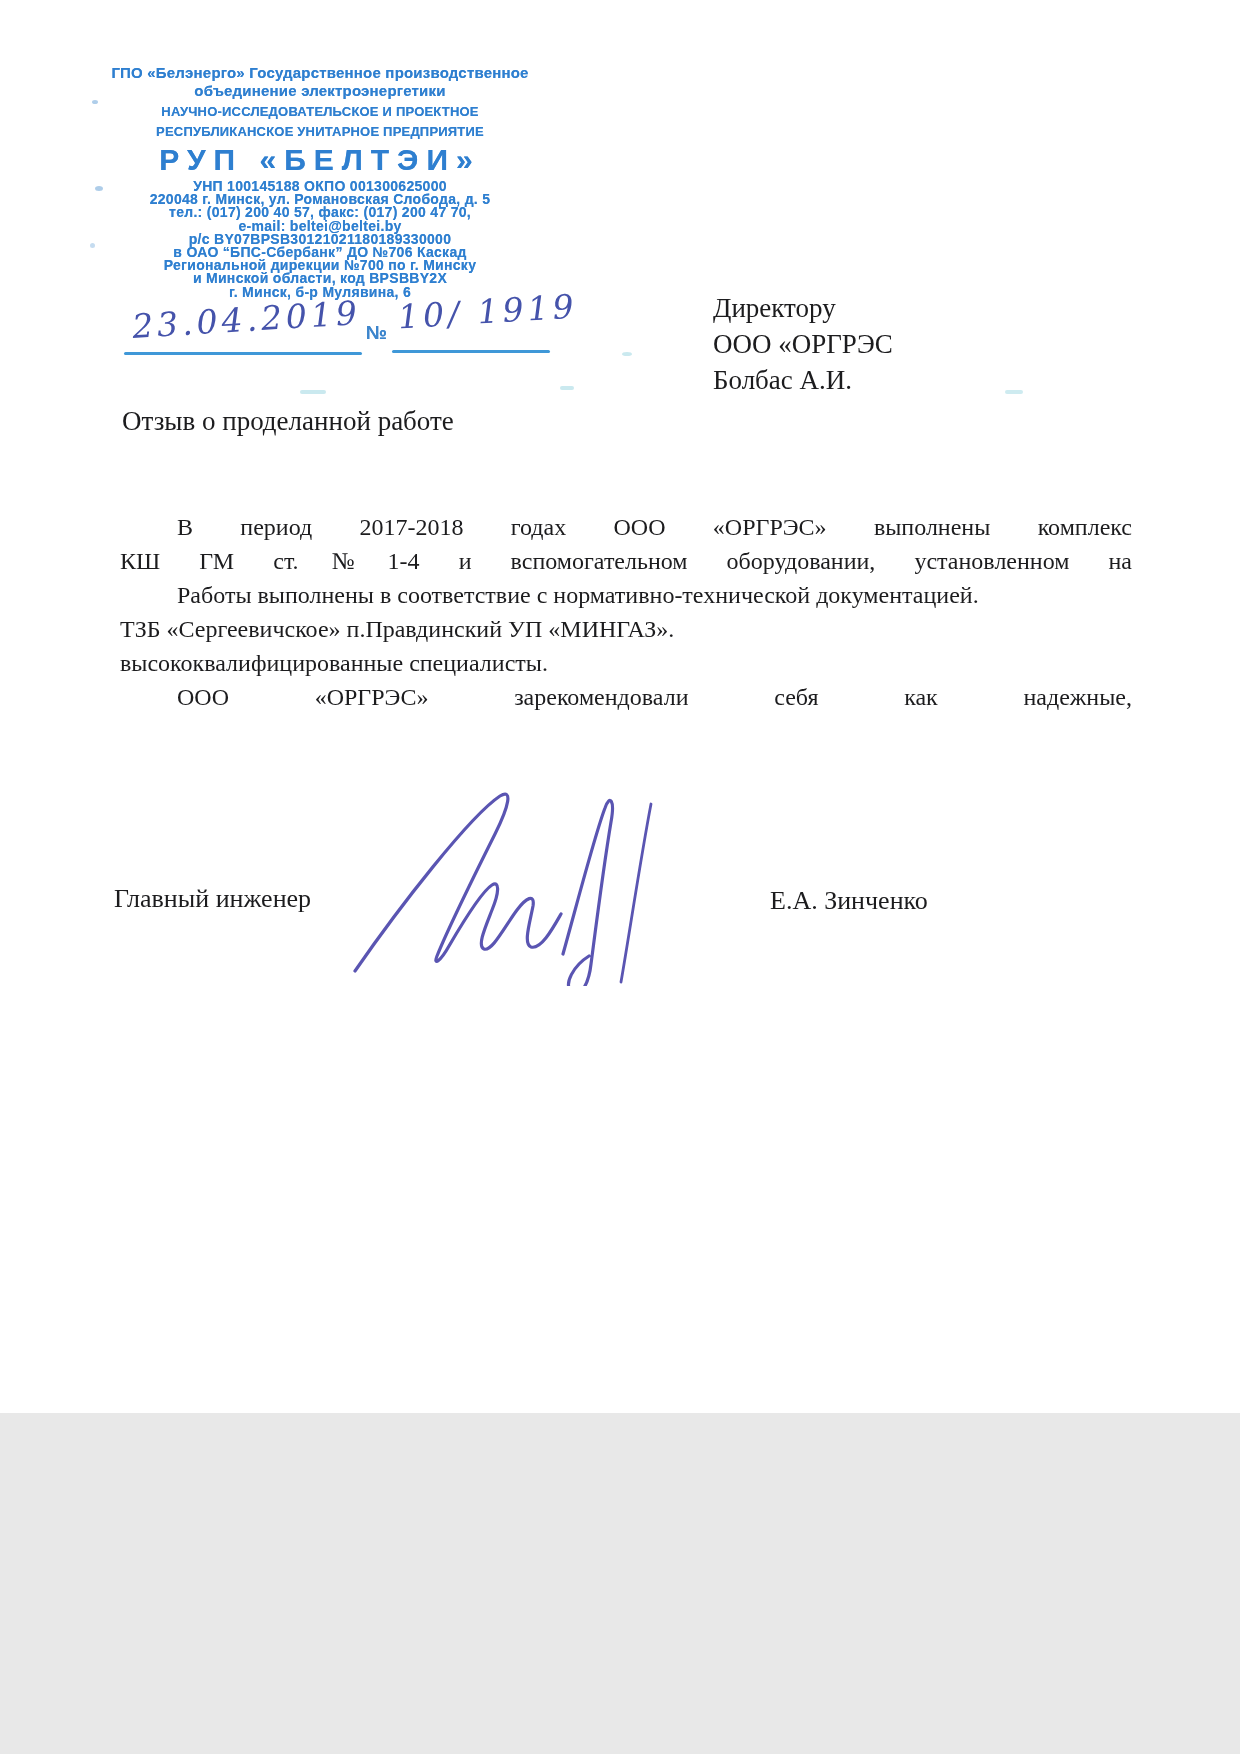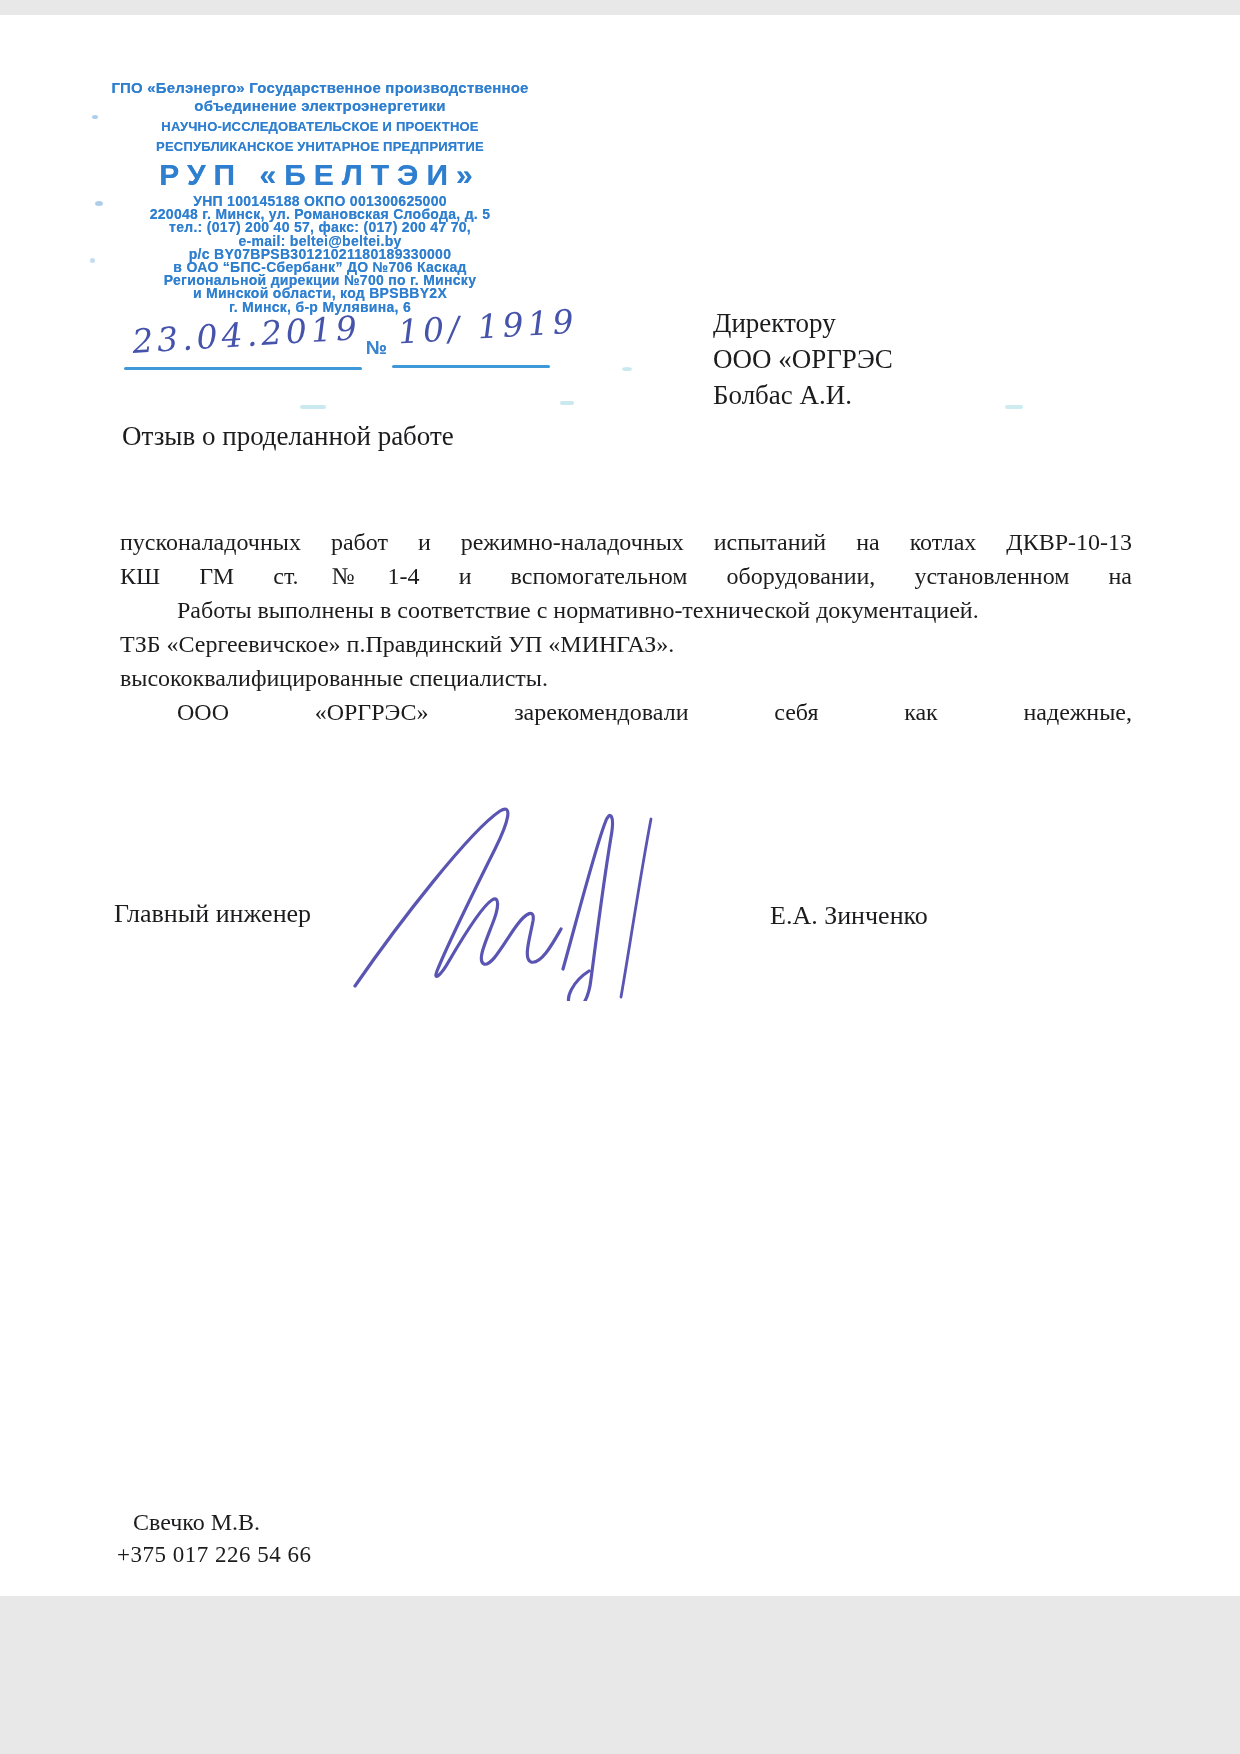--- a/index.html
+++ b/index.html
@@ -1,19 +1,19 @@
 <!DOCTYPE html>
 <html lang="ru"><head>
 <meta charset="utf-8">
 <style>
   html,body{margin:0;padding:0;background:#e8e8e8;}
   .page{
     position:relative;
-    width:1240px;height:1581px;
-    margin:15px auto;
+    width:1240px;height:1413px;
+    margin:0 auto;
     background:#ffffff;
     overflow:hidden;
     font-family:"Liberation Serif", serif;
     color:#1c1c1e;
   }
   
   .letterhead{
     position:absolute;left:108px;top:64px;width:424px;
     text-align:center;
     color:#2e7fd0;
@@ -111,21 +111,21 @@
 
   <div class="addressee">
     <div>Директору</div>
     <div>ООО «ОРГРЭС</div>
     <div>Болбас А.И.</div>
   </div>
 
   <div class="doc-title">Отзыв о проделанной работе</div>
 
   <div class="body-text">
-    <div class="body-line jl">пусконаладочных работ и режимно-наладочных испытаний на котлах ДКВР-10-13</div>
+    <div class="body-line indent jl">В период 2017-2018 годах ООО «ОРГРЭС» выполнены комплекс</div>
     <div class="body-line jl">КШ ГМ ст.№1-4 и вспомогательном оборудовании, установленном на</div>
     <div class="body-line indent">Работы выполнены в соответствие с нормативно-технической документацией.</div>
     <div class="body-line">ТЗБ «Сергеевичское» п.Правдинский УП «МИНГАЗ».</div>
     <div class="body-line">высококвалифицированные специалисты.</div>
     <div class="body-line indent jl">ООО «ОРГРЭС» зарекомендовали себя как надежные,</div>
   </div>
 
   <div class="sig-role">Главный инженер</div>
 
   <svg class="sig-ink" width="330" height="200" viewBox="0 0 330 200" fill="none" xmlns="http://www.w3.org/2000/svg">

